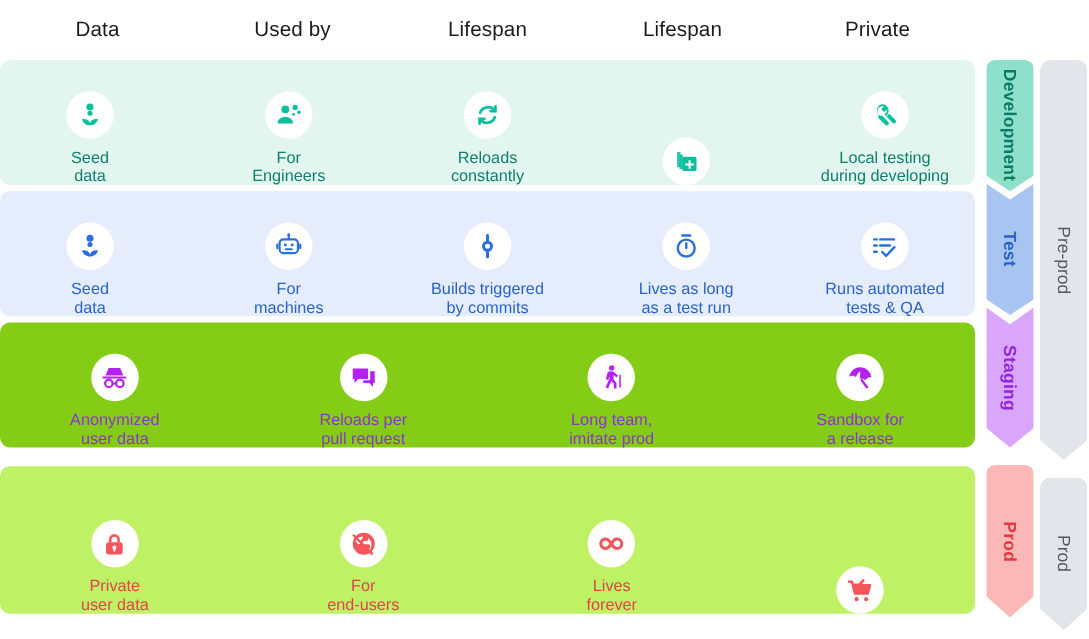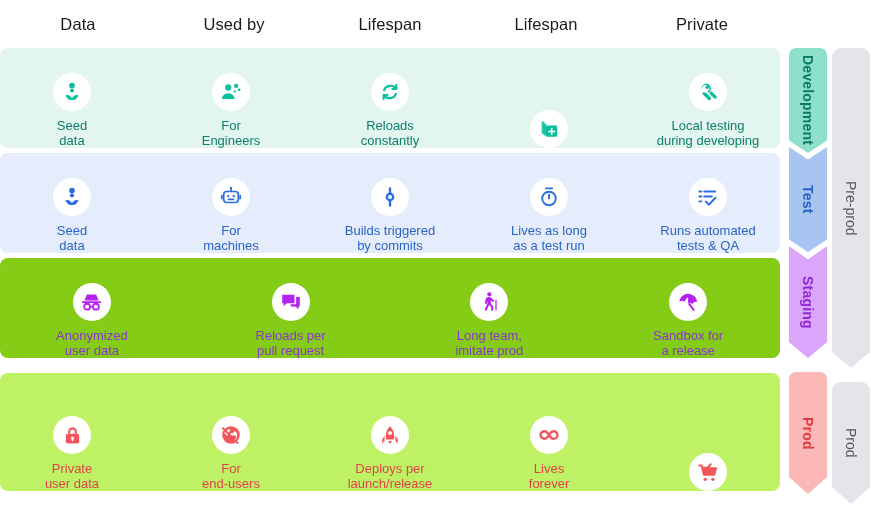--- a/index.html
+++ b/index.html
@@ -330,33 +330,20 @@
           <svg width="22" height="22" viewBox="0 0 24 24" fill="#F4555A">
             <path d="M12 2.4A9.6 9.6 0 1 0 21.6 12 9.6 9.6 0 0 0 12 2.4zm-1 3.2c.5.9.2 1.7-.5 2.3-.9.7-1.4 1.6-1 2.7.3.9-.2 1.4-1 1.6-1.2.3-2-.3-2.5-1.3-.3-.7-.8-.9-1.5-.7a7.5 7.5 0 0 1 6.5-4.6zm4.7 13.2c-.2-1 .2-1.9 1-2.5.9-.6 1.2-1.4.9-2.4-.3-1-1-1.4-2-1.4h-3c-1 0-1.5-.5-1.5-1.4 0-.8.5-1.3 1.4-1.4h1.2c1.6-.1 2.5-1.3 2.1-2.8a7.5 7.5 0 0 1-.1 12z"></path>
             <path d="M3.4 3.4l17.2 17.2-1.5 1.5L1.9 4.9z"></path>
           </svg>
         </span>
         <span class="cell-label">For
 end-users</span>
       </div>
       <div class="cell">
         <span class="badge">
-          <svg width="22" height="22" viewBox="0 0 24 24" fill="#F4555A">
-            <path d="M12 2.4c2.9 2.5 4.5 6.2 4.5 10.2v4.2h-9v-4.2c0-4 1.6-7.7 4.5-10.2z"></path>
-            <circle cx="12" cy="9.8" r="2.1" fill="#fff"></circle>
-            <path d="M6.1 12.2L3.5 17v4.3l2.6-3.1z"></path>
-            <path d="M17.9 12.2l2.6 4.8v4.3l-2.6-3.1z"></path>
-            <path d="M9.9 18.6h4.2l-2.1 3.2z"></path>
-          </svg>
-        </span>
-        <span class="cell-label">Deploys per
-launch/release</span>
-      </div>
-      <div class="cell">
-        <span class="badge">
           <svg width="24" height="24" viewBox="0 0 24 24" fill="none" stroke="#F4555A" stroke-width="2.4" stroke-linecap="round">
             <path d="M7.4 8.2a3.8 3.8 0 1 0 0 7.6c2.6 0 3.4-2.1 4.6-3.8s2-3.8 4.6-3.8a3.8 3.8 0 1 1 0 7.6c-2.6 0-3.4-2.1-4.6-3.8S10 8.2 7.4 8.2z"></path>
           </svg>
         </span>
         <span class="cell-label">Lives
 forever</span>
       </div>
       <div class="cell">
         <span class="badge">
           <svg width="22" height="22" viewBox="0 0 24 24" fill="#F4555A">

